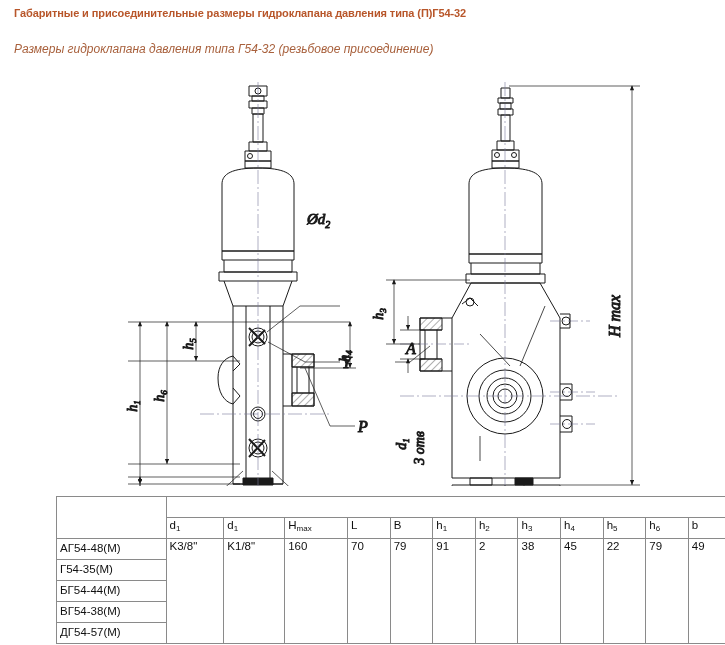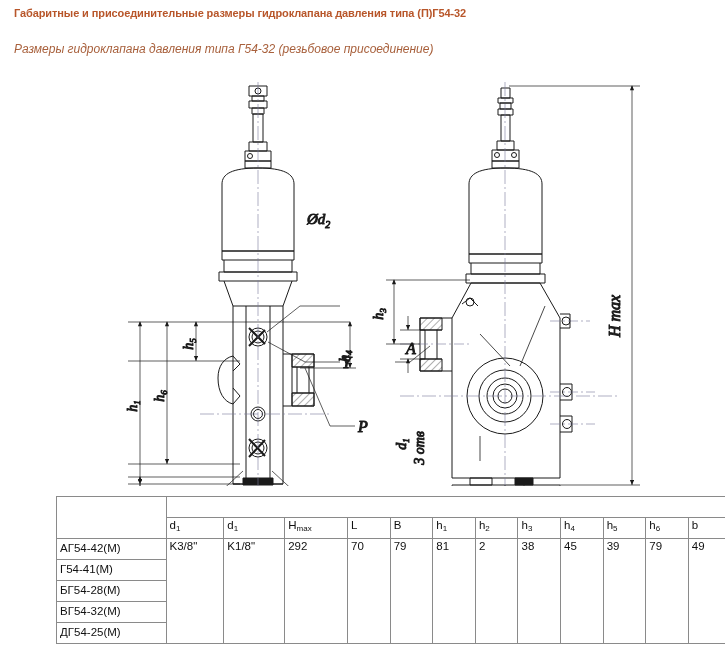--- a/index.html
+++ b/index.html
@@ -400,41 +400,41 @@
         <th class="hdr-sub"><span class="sub-lbl"><span>h</span><sub>2</sub></span></th>
         <th class="hdr-sub"><span class="sub-lbl"><span>h</span><sub>3</sub></span></th>
         <th class="hdr-sub"><span class="sub-lbl"><span>h</span><sub>4</sub></span></th>
         <th class="hdr-sub"><span class="sub-lbl"><span>h</span><sub>5</sub></span></th>
         <th class="hdr-sub"><span class="sub-lbl"><span>h</span><sub>6</sub></span></th>
         <th class="hdr-sub"><span class="sub-lbl"><span>b</span><sub></sub></span></th>
       </tr>
     </thead>
     <tbody>
       <tr>
-        <td class="model-cell">АГ54-42(М)</td>
+        <td class="model-cell">АГ54-48(М)</td>
         <td class="val-cell" rowspan="5">K3/8"</td>
         <td class="val-cell" rowspan="5">K1/8"</td>
-        <td class="val-cell" rowspan="5">292</td>
+        <td class="val-cell" rowspan="5">160</td>
         <td class="val-cell" rowspan="5">70</td>
         <td class="val-cell" rowspan="5">79</td>
-        <td class="val-cell" rowspan="5">81</td>
+        <td class="val-cell" rowspan="5">91</td>
         <td class="val-cell" rowspan="5">2</td>
         <td class="val-cell" rowspan="5">38</td>
         <td class="val-cell" rowspan="5">45</td>
-        <td class="val-cell" rowspan="5">39</td>
+        <td class="val-cell" rowspan="5">22</td>
         <td class="val-cell" rowspan="5">79</td>
         <td class="val-cell" rowspan="5">49</td>
       </tr>
       <tr>
-        <td class="model-cell">Г54-41(М)</td>
-      </tr>
-      <tr>
-        <td class="model-cell">БГ54-28(М)</td>
-      </tr>
-      <tr>
-        <td class="model-cell">ВГ54-32(М)</td>
-      </tr>
-      <tr>
-        <td class="model-cell">ДГ54-25(М)</td>
+        <td class="model-cell">Г54-35(М)</td>
+      </tr>
+      <tr>
+        <td class="model-cell">БГ54-44(М)</td>
+      </tr>
+      <tr>
+        <td class="model-cell">ВГ54-38(М)</td>
+      </tr>
+      <tr>
+        <td class="model-cell">ДГ54-57(М)</td>
       </tr>
     </tbody>
   </table>
 </div>
 
 </body></html>

